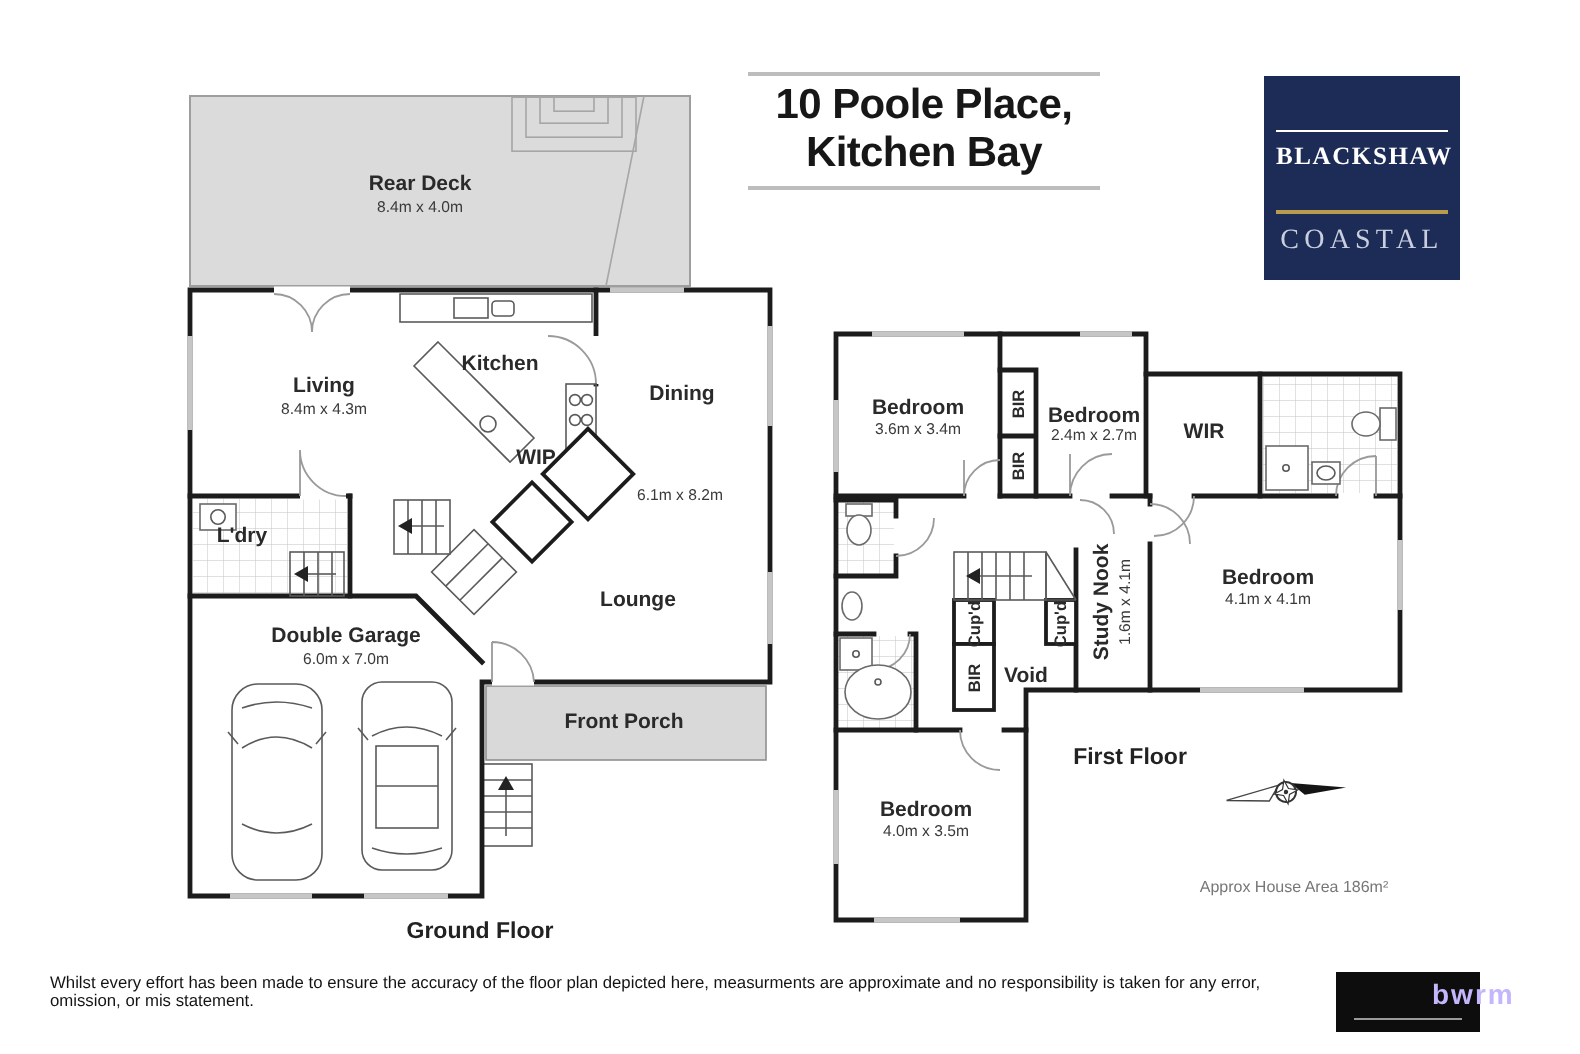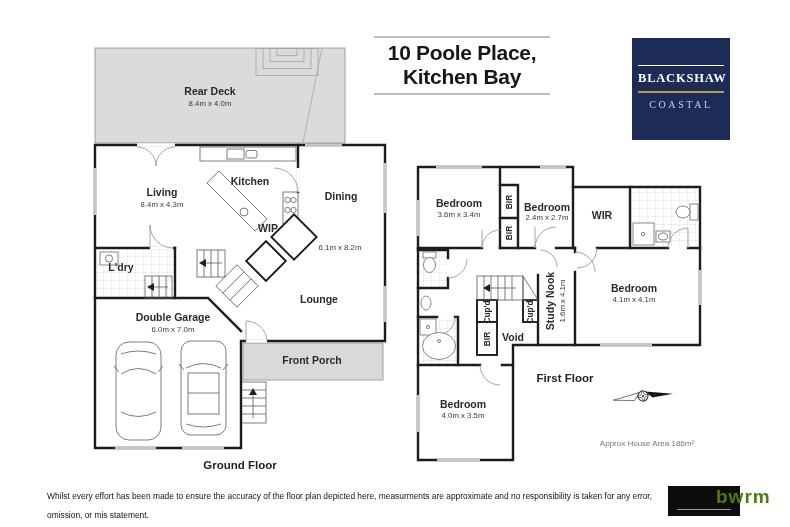--- a/index.html
+++ b/index.html
@@ -26,33 +26,33 @@
   
   .addr{position:absolute;left:374px;top:36px;width:176px;text-align:center;}
   .addr .rule{height:2px;background:#bdbdbd;}
   .addr .lines{padding:3px 0 4px 0;}
   .addr .l{font-size:21px;font-weight:bold;color:#171717;line-height:24px;
            letter-spacing:-0.3px;white-space:nowrap;}
 
   
   .bshaw{position:absolute;left:632px;top:38px;width:98px;height:102px;
          background:#1d2b57;text-align:center;color:#fff;}
-  .bshaw .nm{display:inline-block;margin-top:27px;padding:5px 0 5px 0;
+  .bshaw .nm{display:inline-block;margin-top:27px;padding:5px 0 19px 0;
          border-top:1.5px solid #fff;border-bottom:2px solid #b89b4c;
          font-family:"Liberation Serif",serif;font-weight:bold;font-size:12.5px;
          letter-spacing:0.8px;width:86px;}
-  .bshaw .dv{margin-top:6px;font-family:"Liberation Serif",serif;font-size:10px;
+  .bshaw .dv{margin-top:6px;font-family:"Liberation Serif",serif;font-size:14px;
          color:#c9cfdf;letter-spacing:2.6px;}
 
   
-  .disc{position:absolute;left:47px;top:487px;width:632px;font-size:8.4px;
-        line-height:19px;color:#141414;}
+  .disc{position:absolute;left:25px;top:487px;width:632px;font-size:8.4px;
+        line-height:9px;color:#141414;}
   .bwrm{position:absolute;left:668px;top:486px;width:72px;height:30px;
         background:#0d0d0d;text-align:center;}
-  .bwrm .t{color:#4d7c0f;font-size:19px;font-weight:bold;line-height:22px;
+  .bwrm .t{color:#c4b5fd;font-size:14px;font-weight:bold;line-height:22px;
         letter-spacing:1px;padding-left:48px;}
   .bwrm .tag{width:54px;height:1px;background:#9a9a9a;margin:1px auto 0 auto;}
 </style>
 </head>
 <body>
 
 <svg width="790" height="527" viewBox="0 0 790 527">
   <defs>
     <pattern id="tiles" width="8" height="8" patternUnits="userSpaceOnUse">
       <path d="M0,0 H8 V8" fill="none" stroke="#c2c2c2" stroke-width="0.5"></path>

